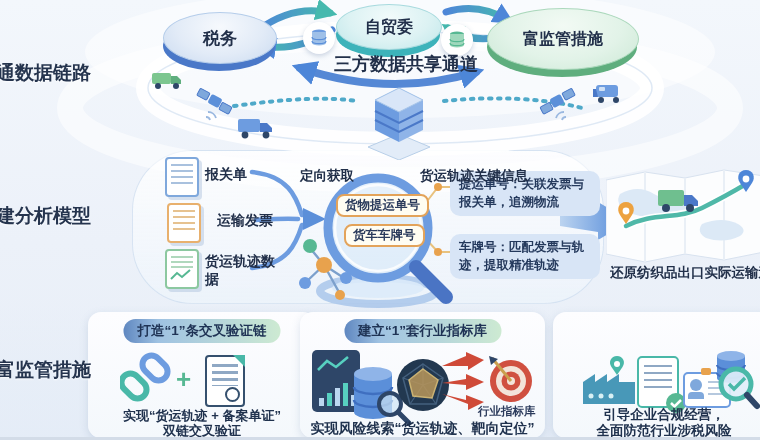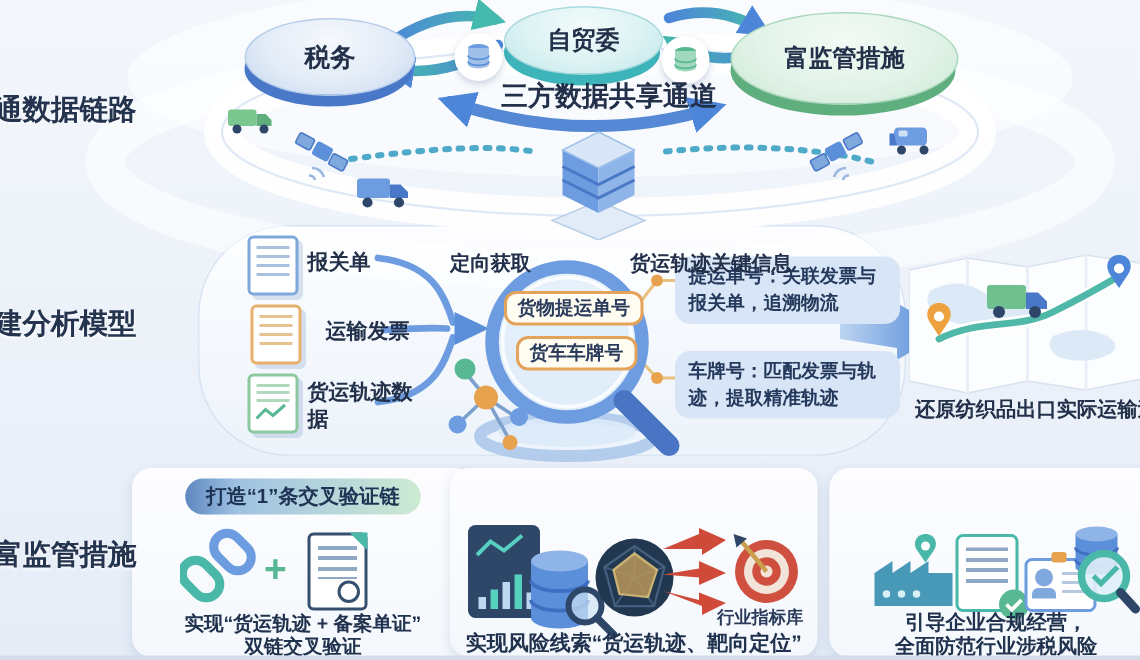--- a/index.html
+++ b/index.html
@@ -275,20 +275,21 @@
   <div style="position:absolute;left:117px;top:43px;width:36px;height:48px;background:#fff;border:2.5px solid #35506e;border-radius:4px;">
     <div style="position:absolute;left:5px;right:5px;top:7px;height:22px;background:repeating-linear-gradient(180deg,#8fa8c4 0 2.5px,transparent 2.5px 7px);"></div>
     <div style="position:absolute;right:-2px;top:-2px;width:0;height:0;border-top:12px solid #49b8a8;border-left:12px solid transparent;"></div>
     <div style="position:absolute;right:3px;bottom:3px;width:11px;height:11px;border:2px solid #35506e;border-radius:50%;"></div>
   </div>
   <div class="card-caption" style="top:111px;font-size:13px;">双链交叉验证</div>
   <div class="card-caption" style="top:96px;font-size:13px;">实现“货运轨迹 + 备案单证”</div>
 </div>
 
 <div class="card" style="left:300px;width:245px;">
+  <div class="card-header">建立“1”套行业指标库</div>
   <svg style="position:absolute;left:12px;top:38px;" width="48" height="62" viewBox="0 0 48 62">
     <rect x="0" y="0" width="48" height="62" rx="5" fill="#2e4668"></rect>
     <polyline points="6,20 15,11 24,17 36,7" stroke="#57d0c0" stroke-width="2.6" fill="none"></polyline>
     <rect x="7" y="48" width="5" height="8" fill="#bcd7f0"></rect>
       <rect x="15" y="43" width="5" height="13" fill="#57d0c0"></rect>
     <rect x="23" y="38" width="5" height="18" fill="#bcd7f0"></rect>
       <rect x="31" y="33" width="5" height="23" fill="#57d0c0"></rect>
     <rect x="39" y="45" width="5" height="11" fill="#bcd7f0"></rect>
   </svg>
   <svg style="position:absolute;left:52px;top:54px;" width="42" height="56" viewBox="0 0 42 56">

